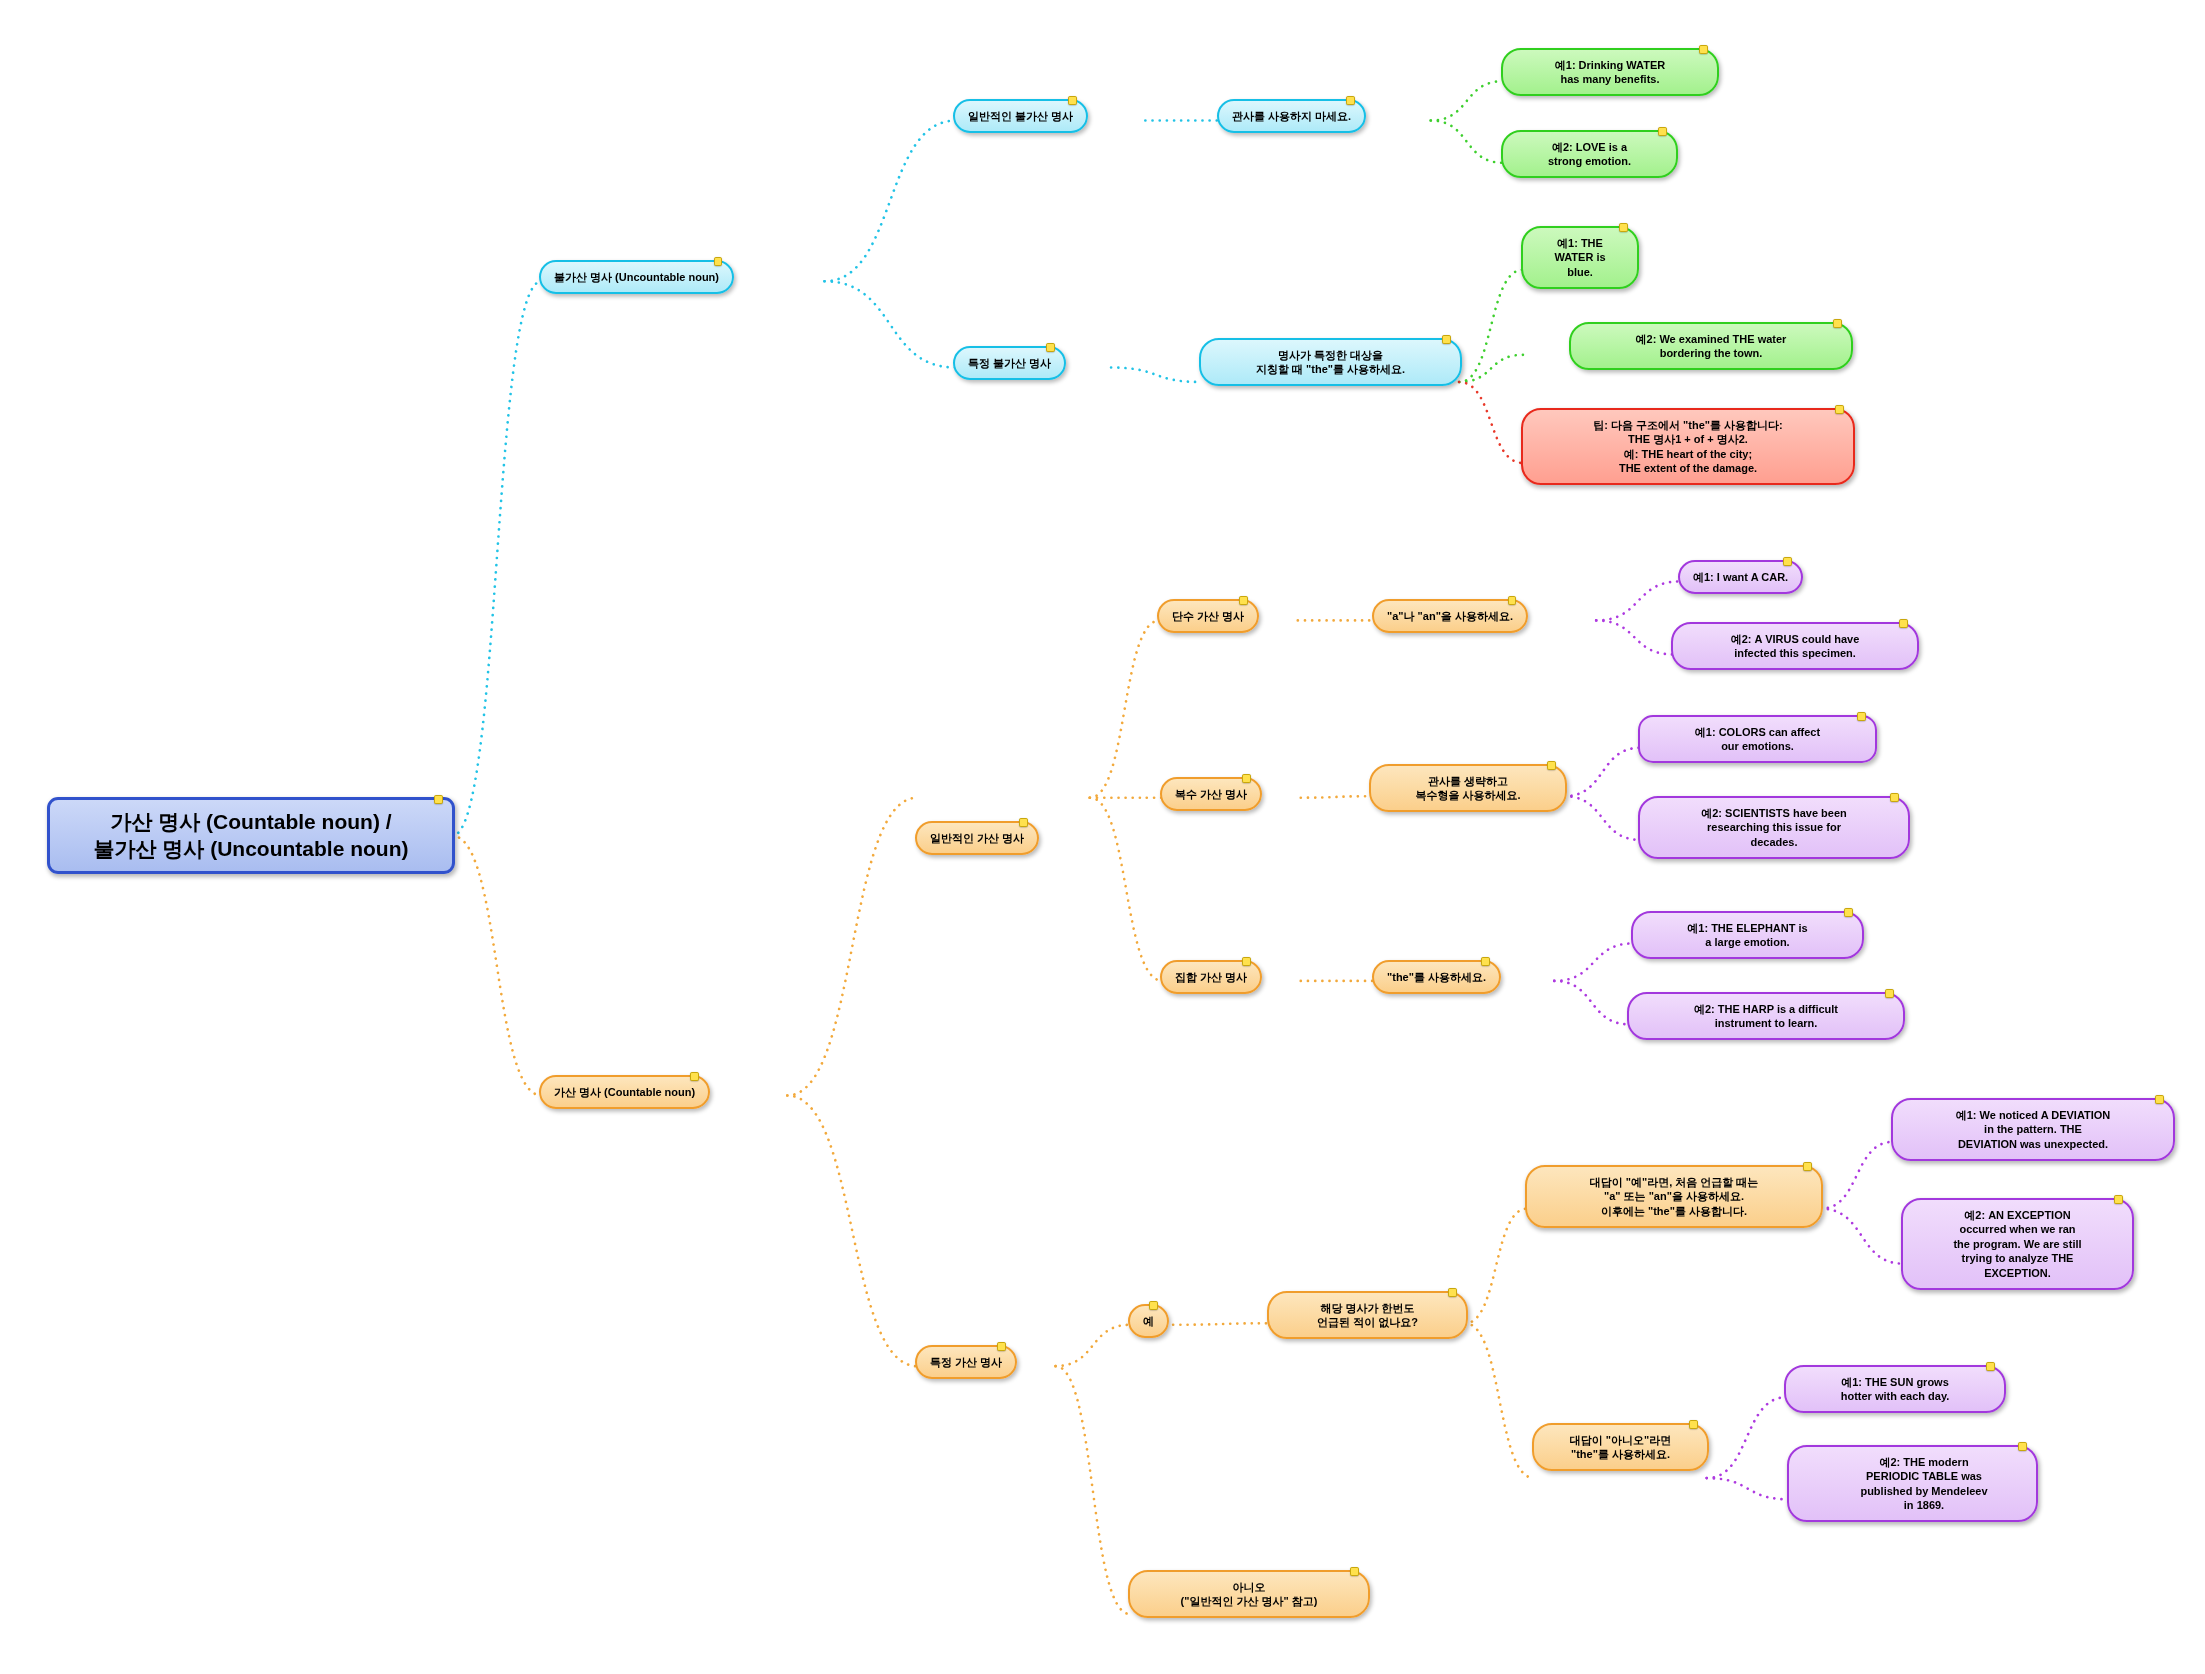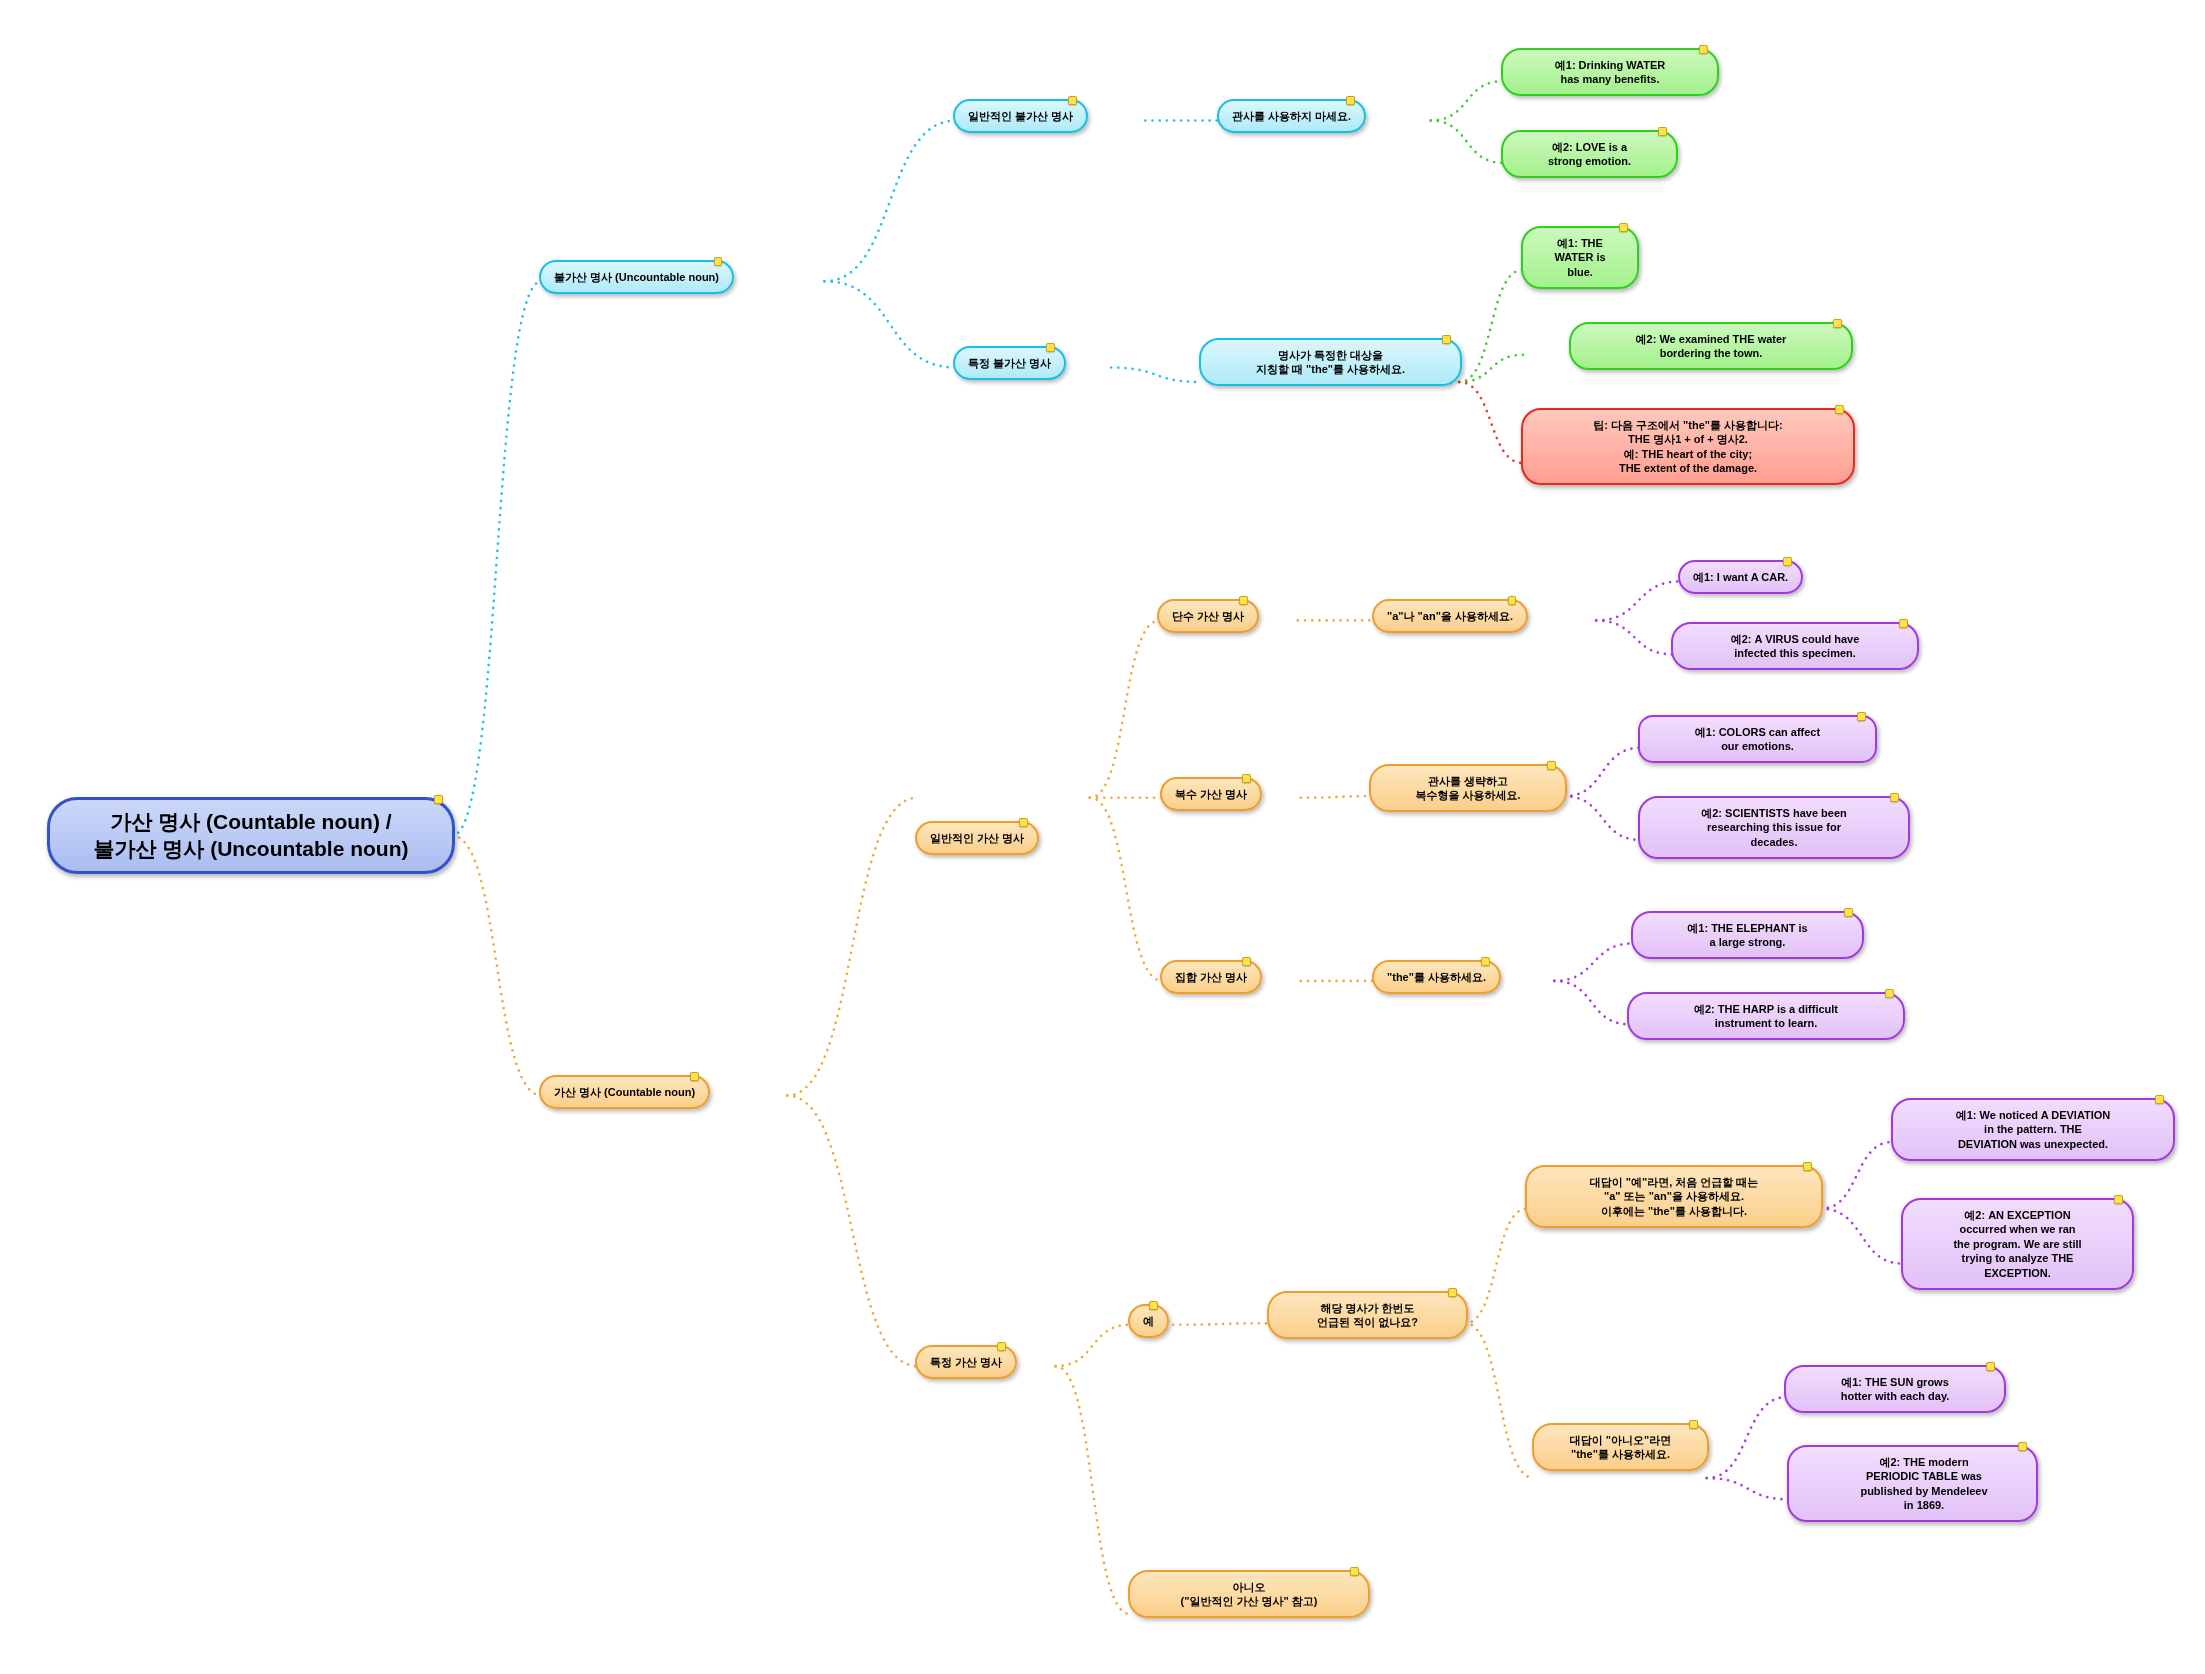--- a/index.html
+++ b/index.html
@@ -9,21 +9,21 @@
   #edges { position: absolute; left:0; top:0; z-index: 0; }
   .node {
     position: absolute; z-index: 1;
     display: flex; align-items: center; justify-content: center;
     text-align: center; font-weight: bold; font-size: 11px; line-height: 1.32; color: #000;
     padding: 7.7px 13px; border-radius: 20px; border: 2.4px solid #000;
     box-shadow: 1.8px 2.4px 4.1px rgba(0,0,0,0.28);
     white-space: pre-line;
   }
   .nowrap { white-space: nowrap; }
-  .blue   { background: linear-gradient(#ccd8f8, #a9bdf0); border-color: #3152cc; font-size: 21px; border-width: 3px; border-radius: 30px; }
+  .blue   { background: linear-gradient(#ccd8f8, #a9bdf0); border-color: #3152cc; font-size: 21px; border-width: 3px; border-radius: 11px; }
   .cyan   { background: linear-gradient(#dcf7fd, #aeeaf8); border-color: #16bfe6; }
   .green  { background: linear-gradient(#ccf9bd, #a3f18d); border-color: #30cf1e; }
   .red    { background: linear-gradient(#ffc8bd, #ff9f90); border-color: #e8291c; }
   .orange { background: linear-gradient(#fde6bd, #fbcf8b); border-color: #f09d2c; }
   .purple { background: linear-gradient(#f1ddfc, #e2c1f8); border-color: #a238dd; }
   .mk {
     position: absolute; top: -5.3px; right: 9.5px; width: 8.9px; height: 8.9px;
     background: #ffe14d; border: 1.2px solid #c9a70c; border-radius: 1.8px;
     box-shadow: 0 0.6px 1.2px rgba(0,0,0,0.3);
   }
@@ -143,21 +143,21 @@
 
   <div class="node orange nowrap" style="left:1160px; top:960px;">
       <i class="mk"></i>
       <span class="lbl">집합 가산 명사</span>
     </div>
   <div class="node orange nowrap" style="left:1372px; top:960px;">
       <i class="mk"></i>
       <span class="lbl">"the"를 사용하세요.</span>
     </div>
   <div class="node purple" style="left:1631px; top:911px; width:233px;"><i class="mk"></i><span class="lbl">예1: THE ELEPHANT is
-a large strong.</span></div>
+a large emotion.</span></div>
   <div class="node purple" style="left:1627px; top:992px; width:278px;"><i class="mk"></i><span class="lbl">예2: THE HARP is a difficult
 instrument to learn.</span></div>
 
   <div class="node orange nowrap" style="left:915px; top:1345px;">
       <i class="mk"></i>
       <span class="lbl">특정 가산 명사</span>
     </div>
   <div class="node orange nowrap" style="left:1128px; top:1304px;">
       <i class="mk"></i>
       <span class="lbl">예</span>

